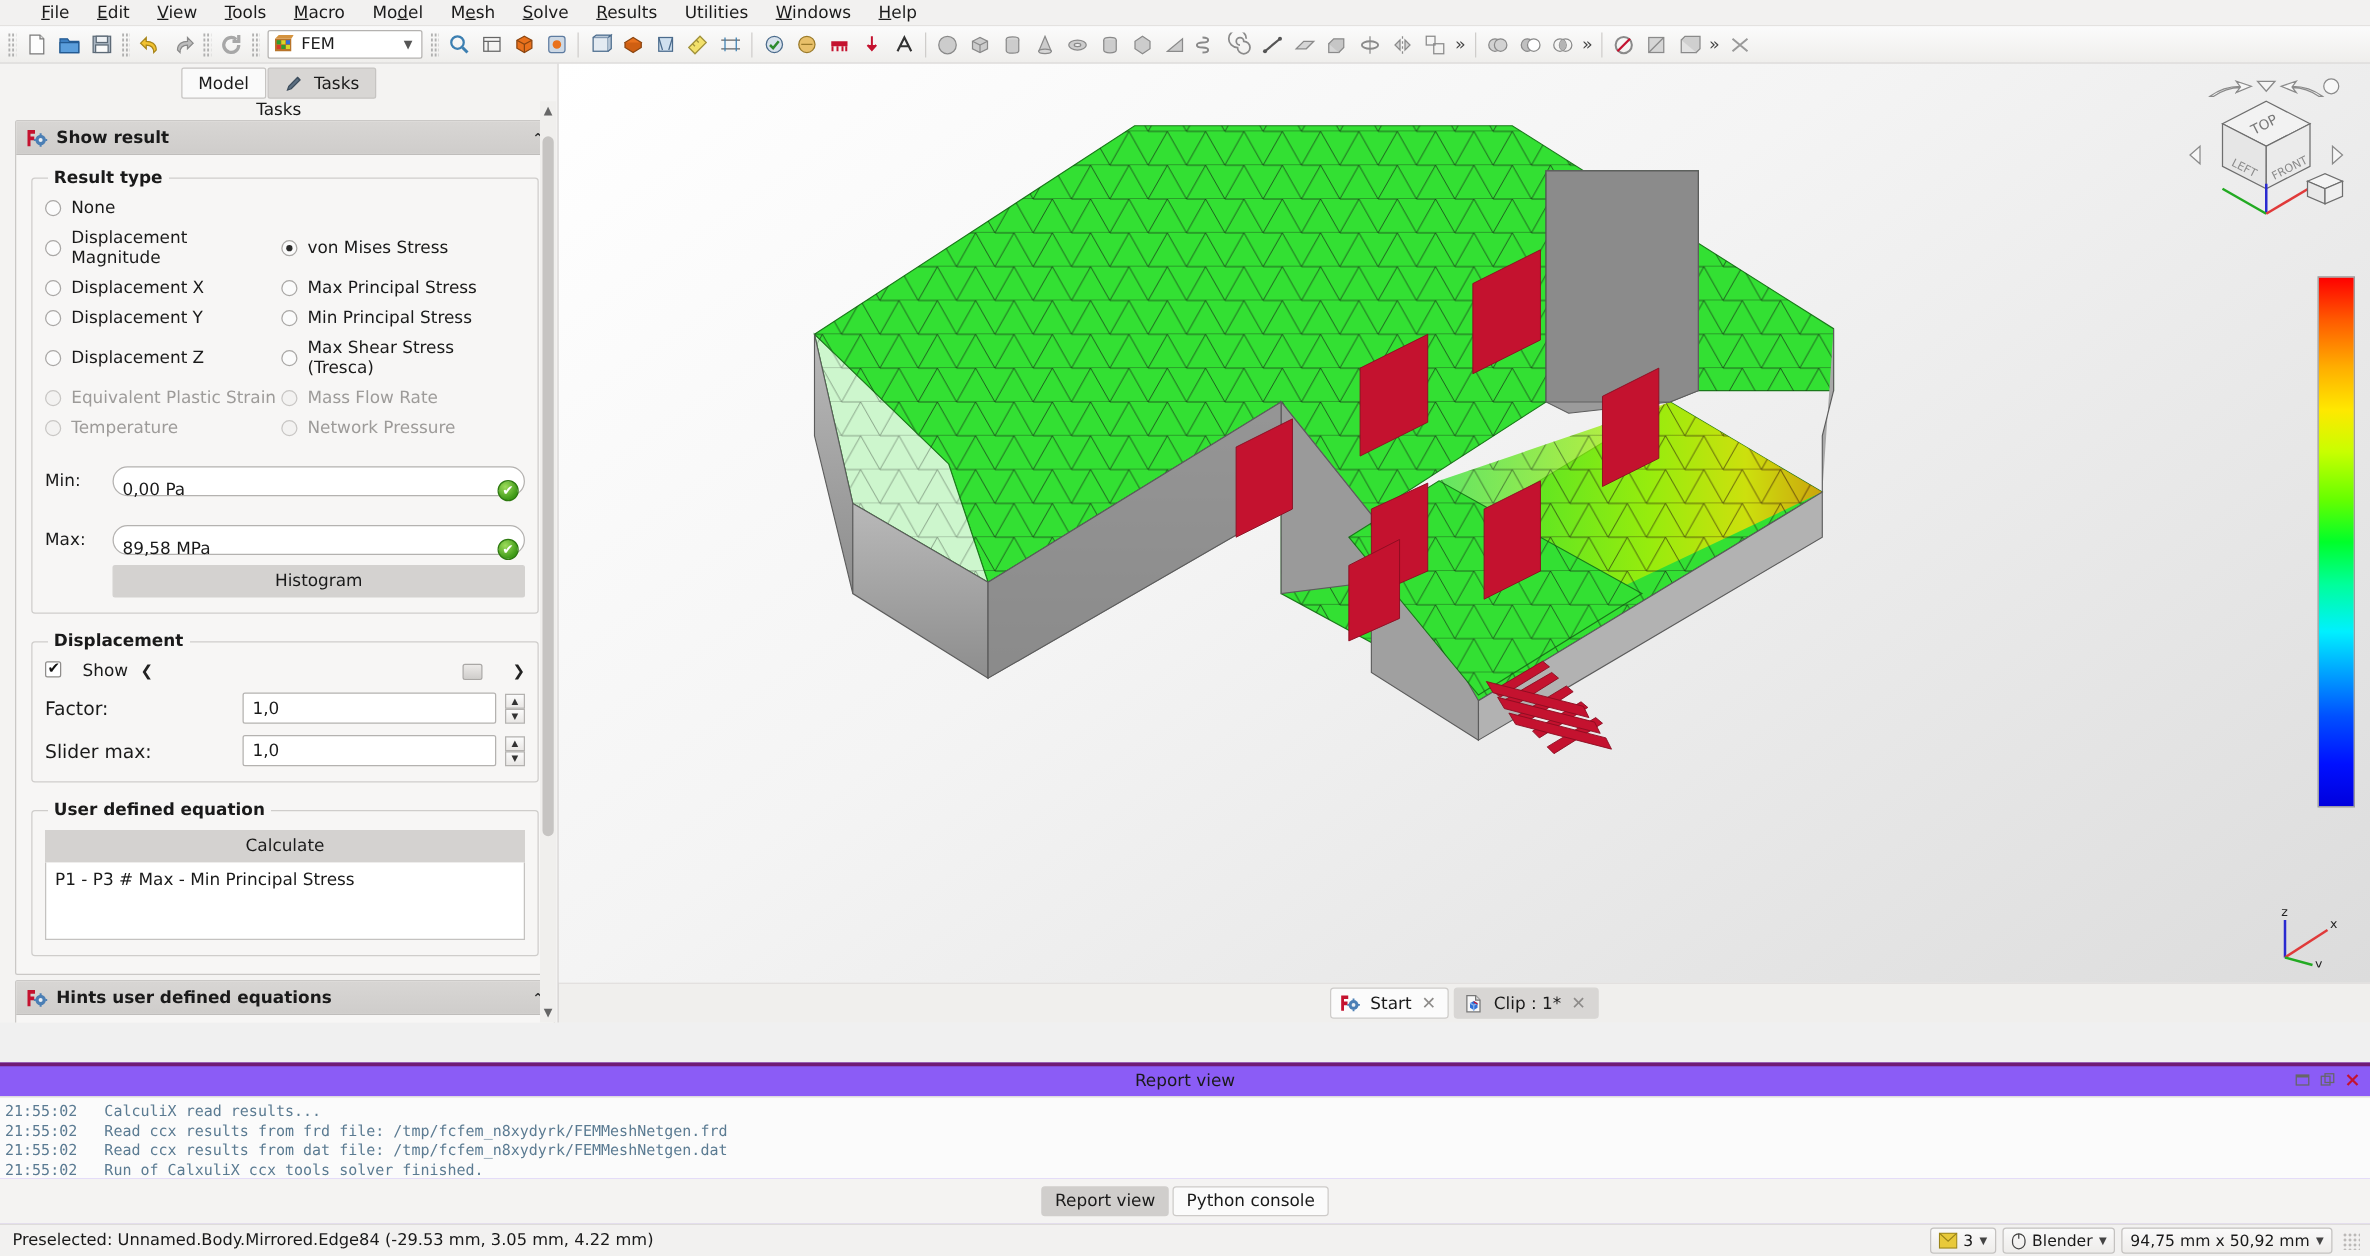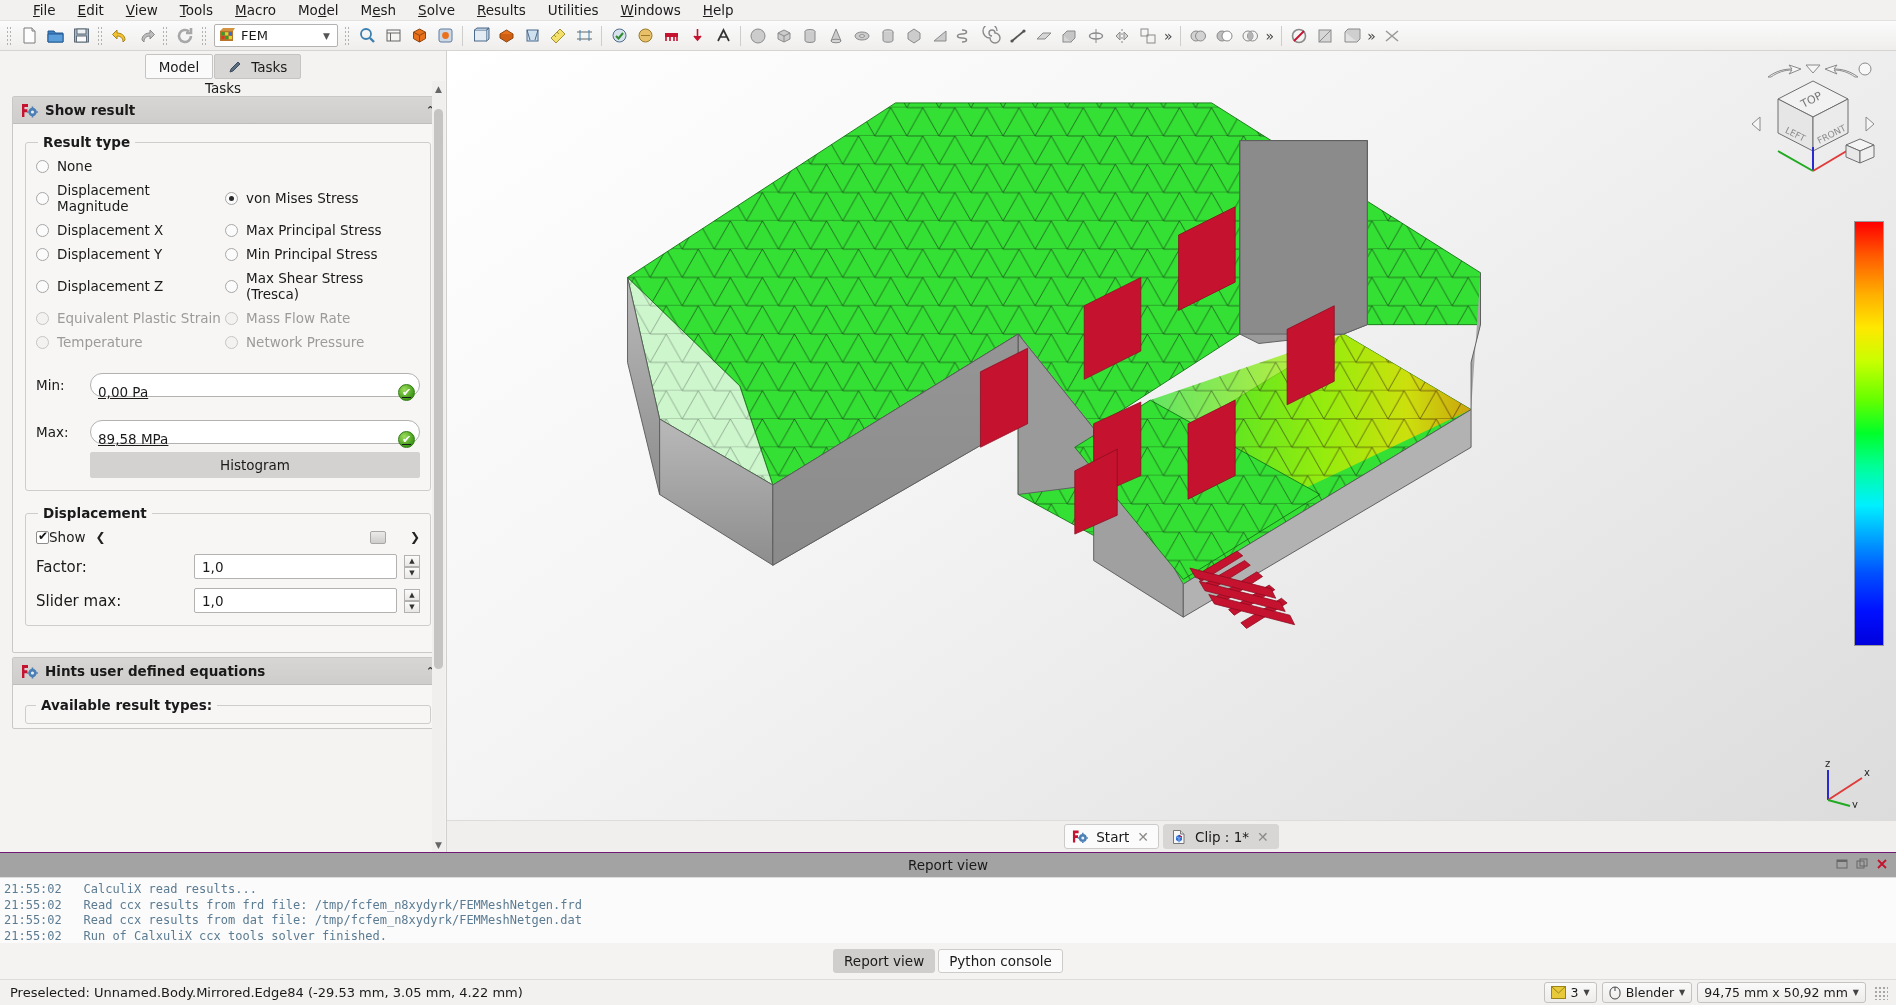--- a/index.html
+++ b/index.html
@@ -94,32 +94,32 @@
     border-radius: 50%; background: #2a2a2a;
   }
   .radio.disabled { color: #9d9b99; }
   .radio.disabled .dot { border-color: #c8c6c4; background: #f3f2f1; }
   .radio.full { grid-column: 1 / -1; }
 
   .field-row { display: flex; align-items: center; gap: 8px; margin-top: 23px; }
   .field-row .lab { width: 46px; font-size: 13.5px; flex: 0 0 46px; }
   .inp {
     flex: 1 1 auto; height: 24px; background: #fff; border: 1px solid #b4b2b0; border-radius: 12px;
-    display: flex; align-items: center; padding: 14px 4px 0 7px; font-size: 13.5px; position: relative; text-decoration: underline;
+    display: flex; align-items: center; padding: 14px 4px 0 7px; font-size: 13.5px; position: relative;
   }
   .ok-badge { width: 17px; height: 17px; border-radius: 50%; margin-left: auto; flex: 0 0 17px;
     background: radial-gradient(circle at 35% 30%, #9ddc5a, #3f9a18 70%);
     border: 1px solid #2e7a10; display: flex; align-items: center; justify-content: center;
     color: #fff; font-size: 11px; line-height: 1; }
   .flatbtn {
     background: #d4d2d0; border: 1px solid #d4d2d0; border-radius: 2px; text-align: center;
     font-size: 13.5px; padding: 4px 0; margin: 8px 0 0 54px; cursor: default;
   }
 
-  .check { display: flex; align-items: center; gap: 0; font-size: 13.5px; }
+  .check { display: flex; gap: 17px; font-size: 13.5px; }
   .check .box { width: 13px; height: 13px; border: 1px solid #8f8d8b; background: #fff; flex: 0 0 13px;
     position: relative; border-radius: 2px; }
   .check.checked .box::after { content: "✔"; position: absolute; left: 1px; top: -3px; font-size: 12px; color: #111; }
 
   .slider-row { display: flex; align-items: center; gap: 10px; }
   .slider-track { flex: 1 1 auto; height: 5px; background: transparent; position: relative; }
   .slider-handle { position: absolute; right: 14px; top: -4px; width: 16px; height: 13px;
     background: linear-gradient(#eceae8,#cfcdcb); border: 1px solid #a9a7a5; border-radius: 2px; }
 
   .spin-row { display: flex; align-items: center; gap: 8px; margin-top: 9px; }
@@ -165,21 +165,21 @@
   
   .mdi-tabs { height: 32px; flex: 0 0 32px; background: #f0efed; display: flex; align-items: center;
     justify-content: center; gap: 4px; border-top: 1px solid #dedcda; }
   .mdi-tab { height: 25px; display: flex; align-items: center; gap: 8px; padding: 0 9px 0 7px;
     border-radius: 3px; font-size: 13.5px; cursor: default; }
   .mdi-tab.inactive { background: #fbfbfb; border: 1px solid #cdcbc9; }
   .mdi-tab.active { background: #d8d6d4; border: 1px solid #d8d6d4; }
   .mdi-tab .x { color: #8d8b89; font-size: 14px; font-weight: 300; }
 
   
-  .report-wrap { flex: 0 0 auto; background: #a3a3a3; border-top: 1px solid #701a75; }
+  .report-wrap { flex: 0 0 auto; background: #8b5cf6; border-top: 3px solid #701a75; margin-top: 32px; }
   .report-title { height: 24px; display: flex; align-items: center; justify-content: center;
     position: relative; font-size: 13.5px; }
   .report-title .ctrls { position: absolute; right: 8px; display: flex; gap: 8px; color: #555; font-size: 12px; }
   .report-body { height: 66px; background: #fbfbfb; border-top: 1px solid #dedcda;
     font-family: "DejaVu Sans Mono", "Liberation Mono", monospace; font-size: 12px;
     color: #5b7b92; padding: 4px 0 0 4px; overflow: hidden; line-height: 15.5px; }
   .report-body .tm { color: #5b7b92; }
   .panel-tabs { height: 36px; display: flex; align-items: center; justify-content: center;
     gap: 3px; background: #f4f3f2; }
   .ptab { height: 24px; padding: 0 10px; display: flex; align-items: center; font-size: 13.5px;
@@ -660,20 +660,27 @@
                 <div class="spin">
                   <span>1,0</span>
                 </div>
                 <div class="spin-btns">
                   <div>▲</div>
                   <div>▼</div>
                 </div>
               </div>
             </fieldset>
 
+            <fieldset class="grp" style="margin-bottom:2px;">
+              <legend>User defined equation</legend>
+              <div class="calcbtn">Calculate</div>
+              <div class="eqbox">
+                <span>P1 - P3 # Max - Min Principal Stress</span>
+              </div>
+            </fieldset>
 
           </div>
         </div>
 
         <div class="taskbox">
           <div class="taskbox-head">
             <svg width="17" height="15" viewBox="0 0 17 15">
               <path d="M1 1h6v3H3.4v2.2H6.4v3H3.4V14H1z" fill="#c4122f"></path>
               <circle cx="11.5" cy="9" r="4.2" fill="#4b7fb5"></circle>
                 <circle cx="11.5" cy="9" r="1.6" fill="#e9eef3"></circle>

